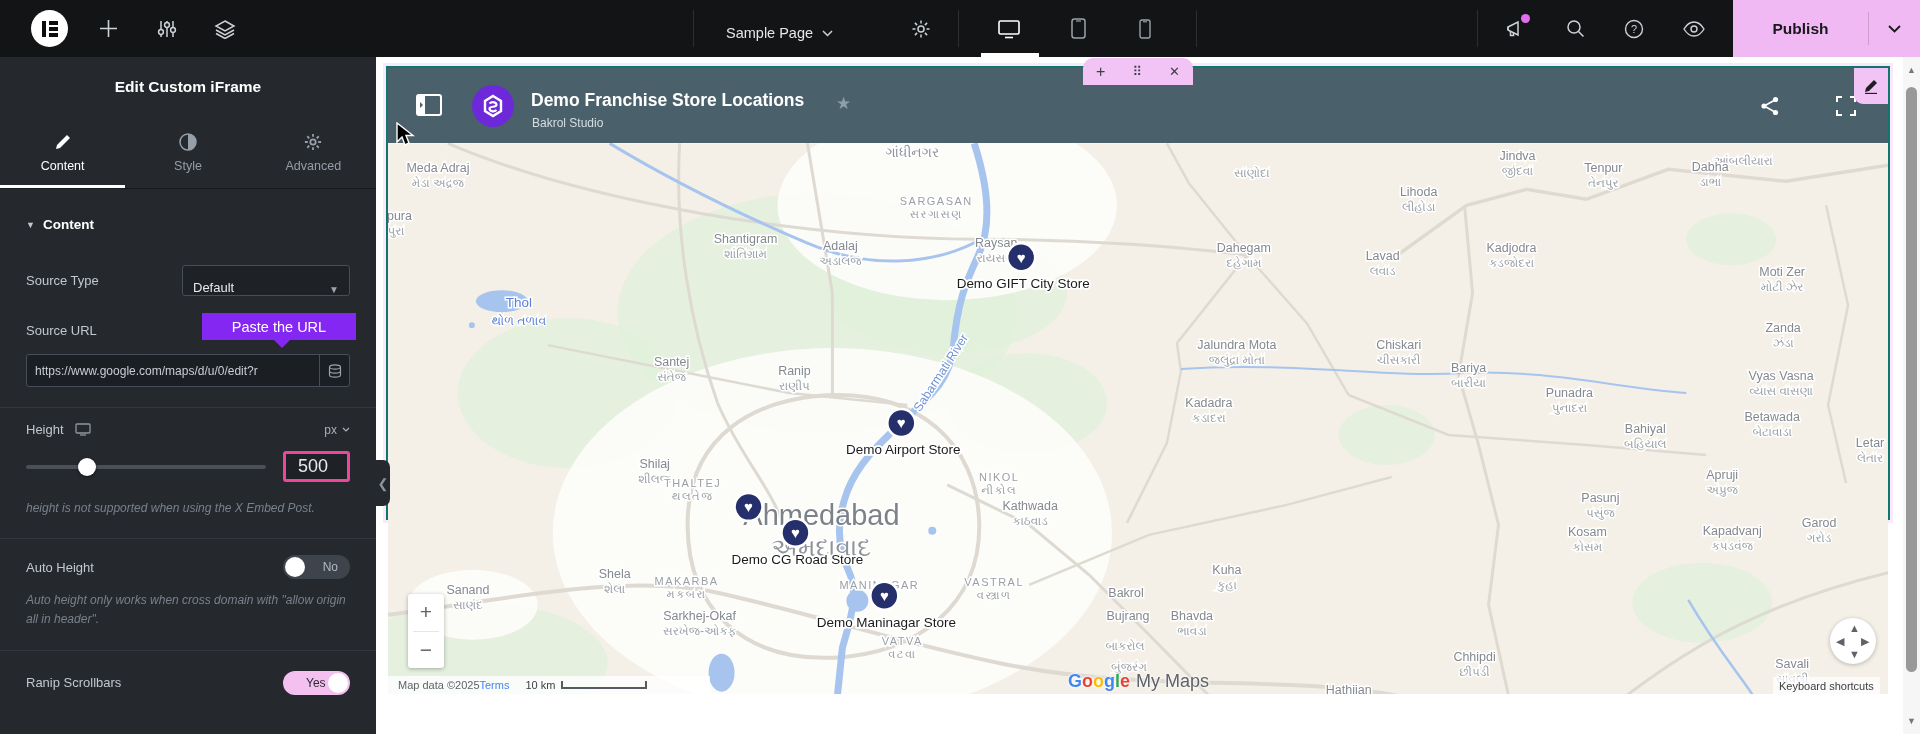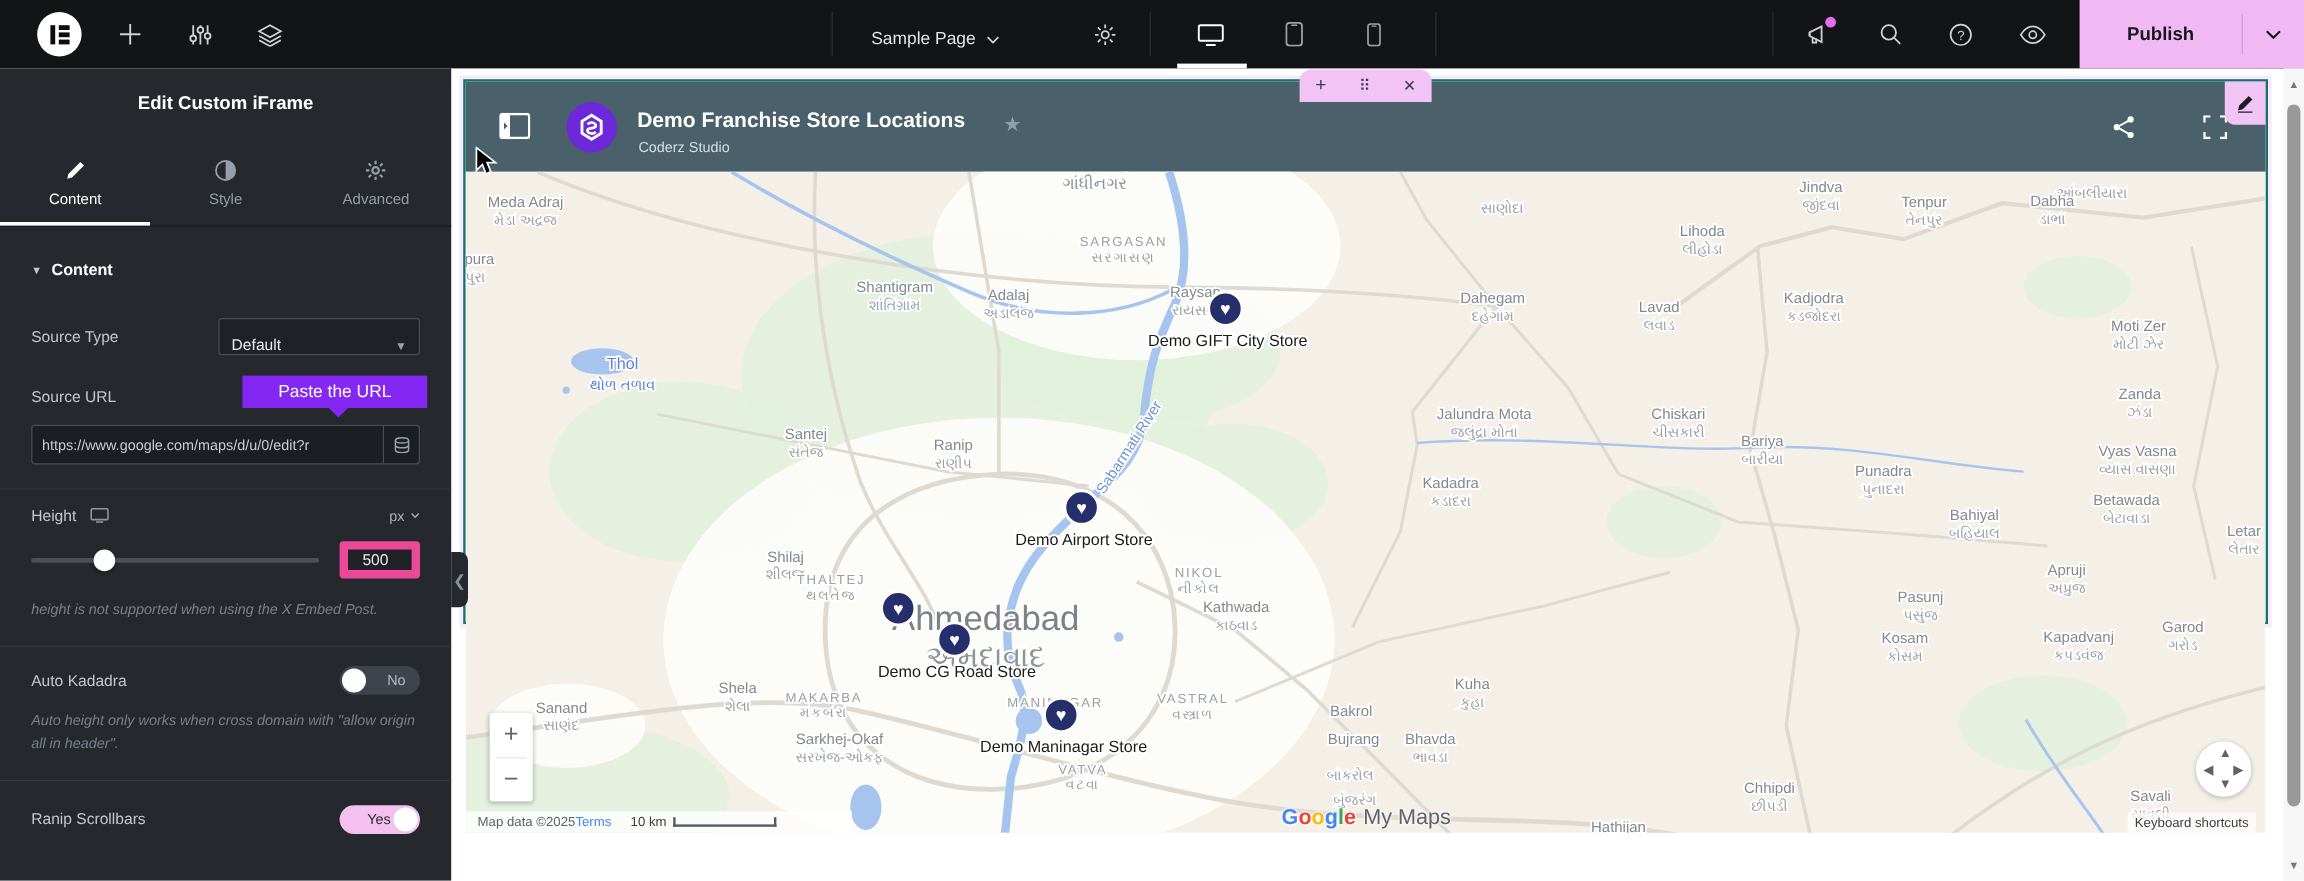--- a/index.html
+++ b/index.html
@@ -45,22 +45,22 @@
   .url-input input{flex:1;background:none;border:none;outline:none;color:#c9ced4;font-size:12px;padding:0 8px;
     font-family:"Liberation Sans",sans-serif}
   .url-btn{width:30px;height:33px;border-left:1px solid #474e57;display:flex;align-items:center;justify-content:center;
     color:#9aa2ab;cursor:pointer}
   .hr{height:1px;background:#33373d;margin:20px -26px 0 -26px}
   .unit{display:flex;align-items:center;gap:5px;color:#aab1b9;font-size:12px;cursor:pointer}
   .slider-row{margin-top:14px;display:flex;align-items:center;justify-content:space-between}
   .slider-track{position:relative;width:240px;height:4px;border-radius:2px;background:#4a5056;cursor:pointer}
   .slider-knob{position:absolute;left:52px;top:-7px;width:18px;height:18px;border-radius:50%;background:#fff;
     box-shadow:0 1px 3px rgba(0,0,0,.5);cursor:pointer}
-  .val-box{width:67px;height:31px;background:#1e2125;border:7px solid #ec4899;border-radius:3px;
-    color:#e8ebee;font-size:13px;display:flex;align-items:center;padding-left:12px}
+  .val-box{width:67px;height:31px;background:#1e2125;border:3px solid #ec4899;border-radius:3px;
+    color:#e8ebee;font-size:18px;display:flex;align-items:center;padding-left:12px}
   .note{margin-top:17px;font-size:12px;font-style:italic;color:#79818c;line-height:1.6}
   .toggle{width:67px;height:24px;border-radius:13px;position:relative;cursor:pointer;font-size:12px}
   .toggle.off{background:#3e444c;color:#b3bac2}
   .toggle.off .knob{left:2px}
   .toggle.off .t-lab{right:12px}
   .toggle.on{background:#f3c0f0;color:#2c2d30}
   .toggle.on .knob{right:2px}
   .toggle.on .t-lab{left:23px}
   .knob{position:absolute;top:2px;width:20px;height:20px;border-radius:50%;background:#fff}
   .t-lab{position:absolute;top:5px}
@@ -289,21 +289,21 @@
       <div class="slider-track">
         <div class="slider-knob"></div>
       </div>
       <div class="val-box">500</div>
     </div>
     <div class="note">height is not supported when using the X Embed Post.</div>
 
     <div class="hr"></div>
 
     <div class="row" style="margin-top:16px">
-      <span class="ctl-label">Auto Kadadra</span>
+      <span class="ctl-label">Auto Height</span>
       <div class="toggle off">
         <span class="knob"></span>
         <span class="t-lab">No</span>
       </div>
     </div>
     <div class="note" style="margin-top:12px">Auto height only works when cross domain with "allow origin all in header".</div>
 
     <div class="hr"></div>
 
     <div class="row" style="margin-top:20px">
@@ -335,21 +335,21 @@
         </svg>
     </div>
     <div class="mh-logo">
       <svg width="24" height="24" viewBox="0 0 24 24">
         <path d="M12 2l8 5v10l-8 5-8-5V7z" fill="none" stroke="#fff" stroke-width="2.4"></path>
         <path d="M8.5 9.5c3-2.5 7-1 7 1.5s-7 1-7 3.5 4 4 7 1.5" fill="none" stroke="#fff" stroke-width="2.2"></path>
         </svg>
     </div>
     <div class="mh-title">Demo Franchise Store Locations</div>
     <div class="mh-star">★</div>
-    <div class="mh-sub">Coderz Studio</div>
+    <div class="mh-sub">Bakrol Studio</div>
     <div class="mh-share">
       <svg width="20" height="20" viewBox="0 0 20 20">
         <circle cx="15.5" cy="3.5" r="2.6" fill="#fff"></circle>
           <circle cx="4" cy="10" r="2.6" fill="#fff"></circle>
         <circle cx="15.5" cy="16.5" r="2.6" fill="#fff"></circle>
         <path d="M6 9l8-4.5M6 11l8 4.5" stroke="#fff" stroke-width="1.6"></path>
         </svg>
     </div>
     <div class="mh-full">
       <svg width="20" height="20" viewBox="0 0 20 20">

